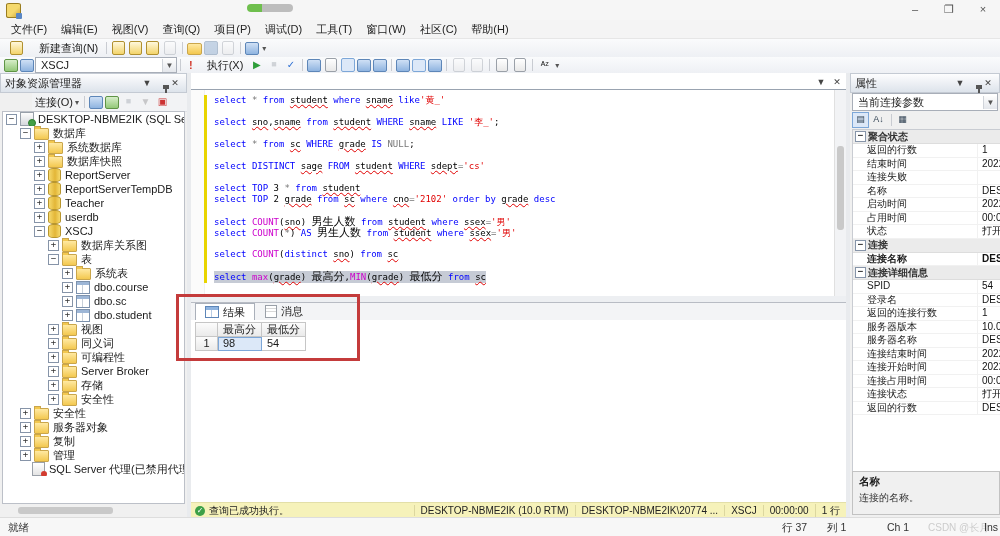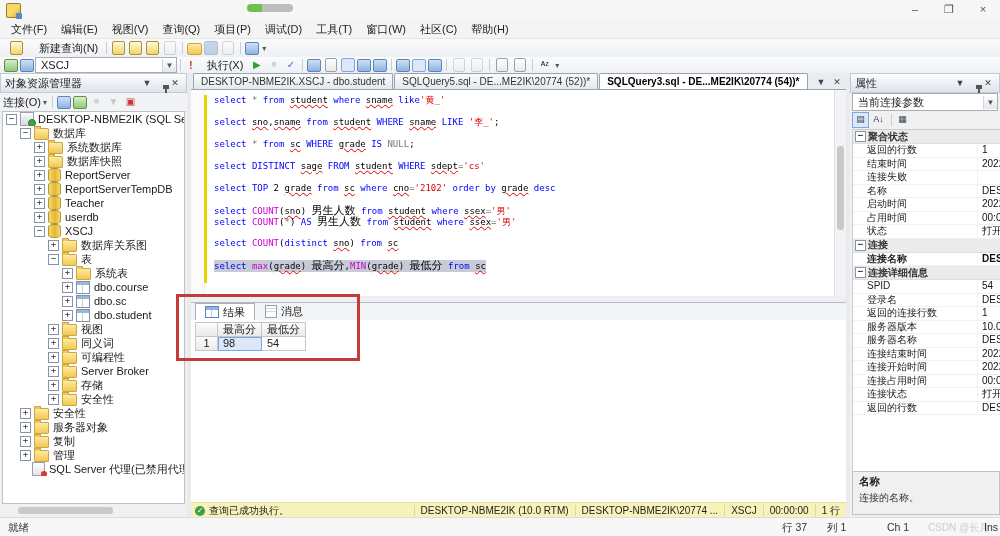--- a/index.html
+++ b/index.html
@@ -42,21 +42,21 @@
   
   .main{position:absolute;left:0;top:73px;width:1000px;height:444px;background:#e9ebee;}
   .panel-hdr{height:18px;display:flex;align-items:center;background:linear-gradient(#fdfdfe,#dde3eb);border:1px solid #c4cad3;font-size:11px;padding:0 4px;color:#222;}
   .panel-hdr .ph-title{flex:1;white-space:nowrap;overflow:hidden;}
   .ph-btn{width:14px;text-align:center;color:#444;font-size:9px;line-height:14px;}
   .pin{position:relative;width:10px;height:12px;}
   .pin::before{content:'';position:absolute;left:2px;top:2px;width:6px;height:4px;background:#555;}
   .pin::after{content:'';position:absolute;left:4px;top:6px;width:2px;height:4px;background:#555;}
   
   .oe{position:absolute;left:0;top:0;width:187px;height:444px;background:#f0f0f0;}
-  .oe-toolbar{display:flex;align-items:center;height:18px;padding:0 3px;background:#f2f3f5;border-bottom:1px solid #e0e2e6;}
+  .oe-toolbar{display:flex;align-items:center;height:18px;padding:0 3px;background:#f2f3f5;border-bottom:1px solid #e0e2e6;margin-left:32px;}
   .oe-tree{position:absolute;left:2px;right:2px;top:38px;bottom:13px;background:#fff;border:1px solid #bcc0c8;overflow:hidden;}
   .oe-hscroll{position:absolute;left:2px;right:2px;bottom:1px;height:11px;background:#f0f0f0;}
   .oe-hthumb{position:absolute;left:16px;top:2px;width:95px;height:7px;background:#c9c9c9;border-radius:3px;}
   .trow{display:flex;align-items:center;height:14px;white-space:nowrap;overflow:hidden;font-size:11px;}
   .exp{flex:0 0 9px;width:9px;height:9px;border:1px solid #8694a8;background:#fff;font-size:9px;line-height:7px;text-align:center;color:#333;margin-right:3px;font-family:"DejaVu Sans Mono",monospace;}
   .exp.none{border:none;background:transparent;}
   .t-ico{flex:0 0 auto;margin-right:4px;}
   .i-server{width:12px;height:12px;background:linear-gradient(#fdfdfd,#d5d8dd);border:1px solid #98a0aa;position:relative;}
   .i-server::after{content:'';position:absolute;right:-3px;bottom:-2px;width:6px;height:6px;border-radius:50%;background:#43a047;border:1px solid #2e7d32;}
   .i-folder{width:13px;height:10px;background:linear-gradient(#ffe9a2,#f3c84f);border:1px solid #caa64b;border-radius:1px;position:relative;margin-top:2px;}
@@ -368,42 +368,38 @@
             <span>SQL Server 代理(已禁用代理 XP)</span>
           </div>
         </div>
       <div class="oe-hscroll">
           <span class="oe-hthumb"></span>
         </div>
     </div>
     <div class="vsplit1"></div>
 
     <div class="center">
-      <div class="tabstrip" id="tabstrip">
-          <div class="tab">DESKTOP-NBME2IK.XSCJ - dbo.student</div>
-          <div class="tab">SQLQuery5.sql - DE...ME2IK\20774 (52))*</div>
-          <div class="tab active">SQLQuery3.sql - DE...ME2IK\20774 (54))*</div>
-        </div>
       <div class="tab-ctrl">
         <span class="ph-btn">▼</span>
         <span class="ph-btn">✕</span>
       </div>
 
       <div class="editor">
         <div class="ed-margin"></div>
         <div class="ed-changebar"></div>
         <div class="code" id="code">
             <div class="code-line"><span class="line-inner"><span class="tk-kw">select</span><span class="tk-op"> * </span><span class="tk-kw">from</span><span class="tk-pl"> </span><span class="tk-id">student</span><span class="tk-pl"> </span><span class="tk-kw">where</span><span class="tk-pl"> </span><span class="tk-id">sname</span><span class="tk-pl"> </span><span class="tk-kw">like</span><span class="tk-str">'黄_'</span></span></div>
             <div class="code-line"><span class="line-inner"></span></div>
             <div class="code-line"><span class="line-inner"><span class="tk-kw">select</span><span class="tk-pl"> </span><span class="tk-id">sno</span><span class="tk-pl">,</span><span class="tk-id">sname</span><span class="tk-pl"> </span><span class="tk-kw">from</span><span class="tk-pl"> </span><span class="tk-id">student</span><span class="tk-pl"> </span><span class="tk-kw">WHERE</span><span class="tk-pl"> </span><span class="tk-id">sname</span><span class="tk-pl"> </span><span class="tk-kw">LIKE</span><span class="tk-pl"> </span><span class="tk-str">'李_'</span><span class="tk-pl">;</span></span></div>
             <div class="code-line"><span class="line-inner"></span></div>
             <div class="code-line"><span class="line-inner"><span class="tk-kw">select</span><span class="tk-op"> * </span><span class="tk-kw">from</span><span class="tk-pl"> </span><span class="tk-id">sc</span><span class="tk-pl"> </span><span class="tk-kw">WHERE</span><span class="tk-pl"> </span><span class="tk-id">grade</span><span class="tk-pl"> </span><span class="tk-kw">IS</span><span class="tk-pl"> </span><span class="tk-op">NULL</span><span class="tk-pl">;</span></span></div>
             <div class="code-line"><span class="line-inner"></span></div>
             <div class="code-line"><span class="line-inner"><span class="tk-kw">select</span><span class="tk-pl"> </span><span class="tk-kw">DISTINCT</span><span class="tk-pl"> </span><span class="tk-id">sage</span><span class="tk-pl"> </span><span class="tk-kw">FROM</span><span class="tk-pl"> </span><span class="tk-id">student</span><span class="tk-pl"> </span><span class="tk-kw">WHERE</span><span class="tk-pl"> </span><span class="tk-id">sdept</span><span class="tk-op">=</span><span class="tk-str">'cs'</span></span></div>
             <div class="code-line"><span class="line-inner"></span></div>
+            <div class="code-line"><span class="line-inner"><span class="tk-kw">select</span><span class="tk-pl"> </span><span class="tk-kw">TOP</span><span class="tk-pl"> 3</span><span class="tk-op"> * </span><span class="tk-kw">from</span><span class="tk-pl"> </span><span class="tk-id">student</span></span></div>
             <div class="code-line"><span class="line-inner"><span class="tk-kw">select</span><span class="tk-pl"> </span><span class="tk-kw">TOP</span><span class="tk-pl"> 2 </span><span class="tk-id">grade</span><span class="tk-pl"> </span><span class="tk-kw">from</span><span class="tk-pl"> </span><span class="tk-id">sc</span><span class="tk-pl"> </span><span class="tk-kw">where</span><span class="tk-pl"> </span><span class="tk-id">cno</span><span class="tk-op">=</span><span class="tk-str">'2102'</span><span class="tk-pl"> </span><span class="tk-kw">order</span><span class="tk-pl"> </span><span class="tk-kw">by</span><span class="tk-pl"> </span><span class="tk-id">grade</span><span class="tk-pl"> </span><span class="tk-kw">desc</span></span></div>
             <div class="code-line"><span class="line-inner"></span></div>
             <div class="code-line"><span class="line-inner"><span class="tk-kw">select</span><span class="tk-pl"> </span><span class="tk-fn">COUNT</span><span class="tk-pl">(</span><span class="tk-id">sno</span><span class="tk-pl">) </span><span class="tk-cjk">男生人数</span><span class="tk-pl"> </span><span class="tk-kw">from</span><span class="tk-pl"> </span><span class="tk-id">student</span><span class="tk-pl"> </span><span class="tk-kw">where</span><span class="tk-pl"> </span><span class="tk-id">ssex</span><span class="tk-op">=</span><span class="tk-str">'男'</span></span></div>
             <div class="code-line"><span class="line-inner"><span class="tk-kw">select</span><span class="tk-pl"> </span><span class="tk-fn">COUNT</span><span class="tk-pl">(</span><span class="tk-op">*</span><span class="tk-pl">) </span><span class="tk-kw">AS</span><span class="tk-pl"> </span><span class="tk-cjk">男生人数</span><span class="tk-pl"> </span><span class="tk-kw">from</span><span class="tk-pl"> </span><span class="tk-id">student</span><span class="tk-pl"> </span><span class="tk-kw">where</span><span class="tk-pl"> </span><span class="tk-id">ssex</span><span class="tk-op">=</span><span class="tk-str">'男'</span></span></div>
             <div class="code-line"><span class="line-inner"></span></div>
             <div class="code-line"><span class="line-inner"><span class="tk-kw">select</span><span class="tk-pl"> </span><span class="tk-fn">COUNT</span><span class="tk-pl">(</span><span class="tk-kw">distinct</span><span class="tk-pl"> </span><span class="tk-id">sno</span><span class="tk-pl">) </span><span class="tk-kw">from</span><span class="tk-pl"> </span><span class="tk-id">sc</span></span></div>
             <div class="code-line"><span class="line-inner"></span></div>
             <div class="code-line sel"><span class="line-inner"><span class="tk-kw">select</span><span class="tk-pl"> </span><span class="tk-fn">max</span><span class="tk-pl">(</span><span class="tk-id">grade</span><span class="tk-pl">) </span><span class="tk-cjk">最高分</span><span class="tk-pl">,</span><span class="tk-fn">MIN</span><span class="tk-pl">(</span><span class="tk-id">grade</span><span class="tk-pl">) </span><span class="tk-cjk">最低分</span><span class="tk-pl"> </span><span class="tk-kw">from</span><span class="tk-pl"> </span><span class="tk-id">sc</span></span></div>
           </div>
       </div>

